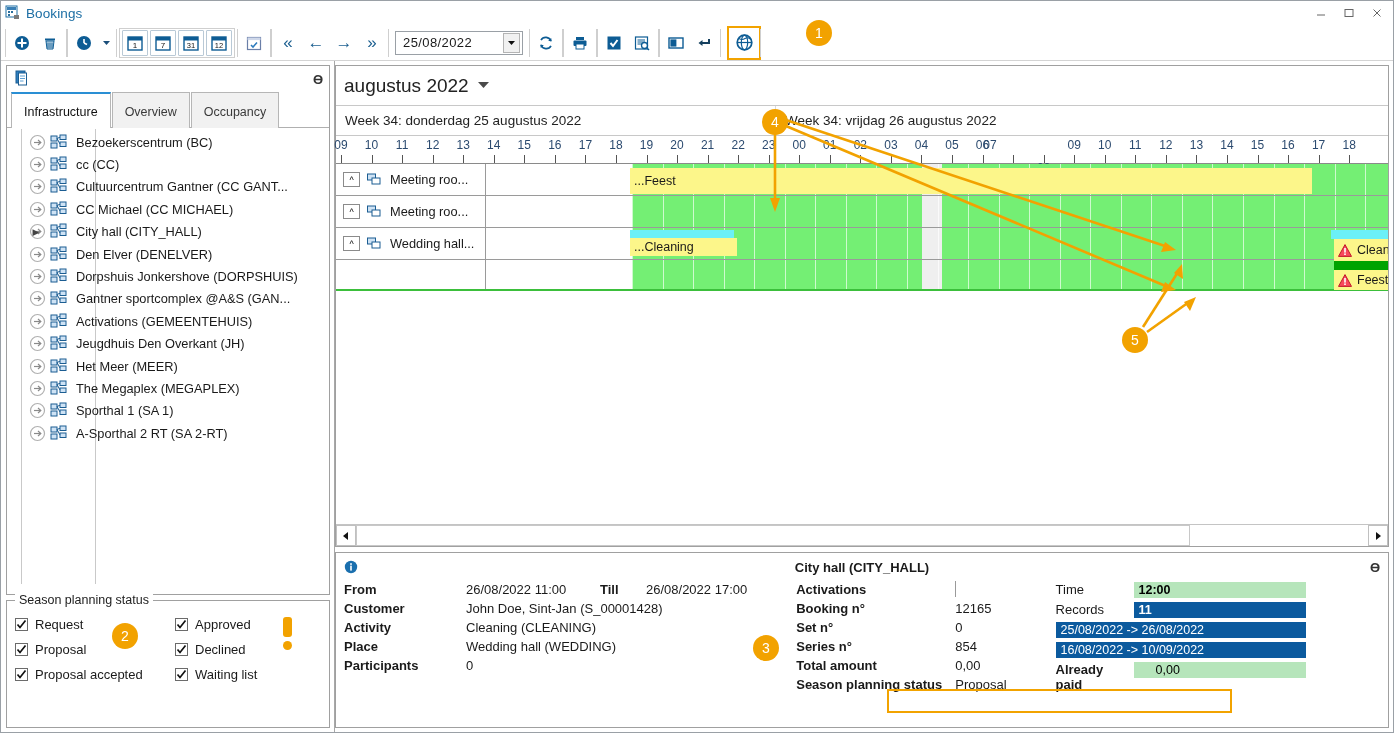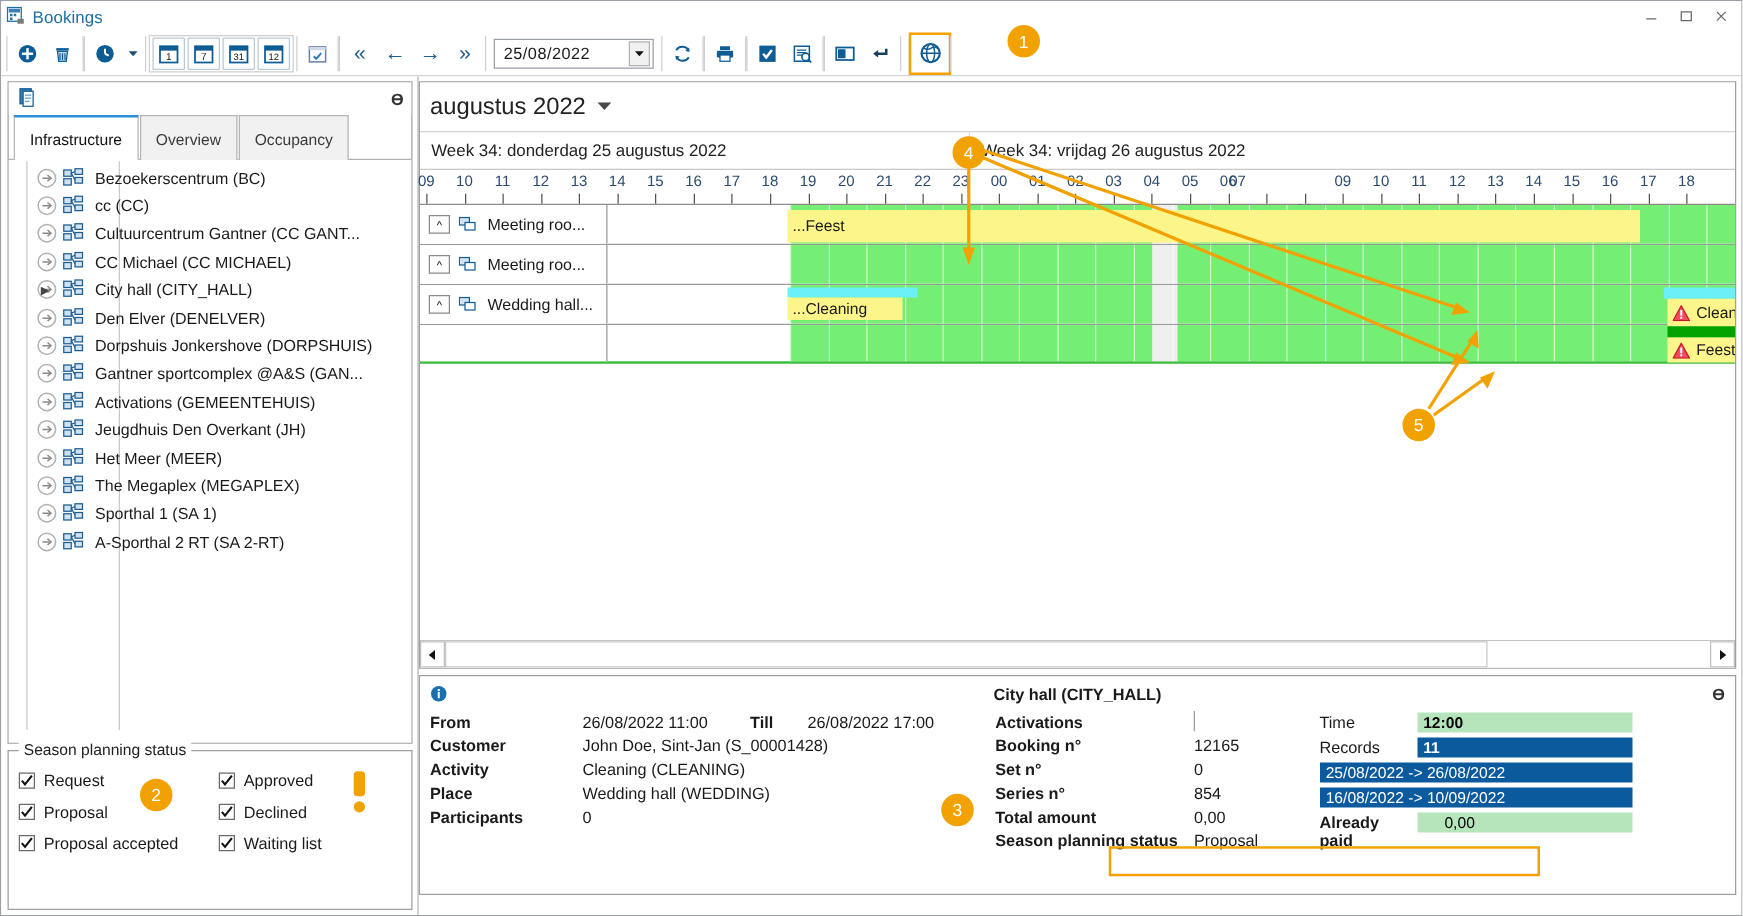--- a/index.html
+++ b/index.html
@@ -125,21 +125,21 @@
   .cbgrid { display:grid; grid-template-columns:160px 1fr; row-gap:10px; margin-top:2px;}
   .cbrow { display:flex; align-items:center; font-size:13px; }
   .cbox {
     width:13px; height:13px; border:1px solid #6b6b6b; background:#fff; margin-right:7px;
     display:flex;align-items:center;justify-content:center; flex:0 0 13px;
   }
   .cbox svg { display:block; }
 
   
   .rightpanel { flex:1; display:flex; flex-direction:column; min-width:0; background:#fff;
-    padding:4px 4px 16px 0;}
+    padding:4px 4px 4px 0;}
   .sched { border:1px solid #a0a0a0; display:flex; flex-direction:column; flex:1; min-height:0;}
   .monthbar {
     height:40px; flex:0 0 40px; display:flex; align-items:center; padding-left:8px;
     border-bottom:1px solid #c8c8c8; background:#fff;
   }
   .monthbar .m { font-size:19px; color:#222; }
   .caret-dn { margin-left:8px; }
   .daybar {
     height:30px; flex:0 0 30px; display:flex; border-bottom:1px solid #c8c8c8; background:#fff;
     position:relative;
@@ -925,21 +925,21 @@
                 <div class="vgrid" style="left: 634.8px; background: rgba(255, 255, 255, 0.65);"></div>
                 <div class="vgrid" style="left: 665.35px; background: rgba(255, 255, 255, 0.65);"></div>
                 <div class="vgrid" style="left: 695.9px; background: rgba(255, 255, 255, 0.65);"></div>
                 <div class="vgrid" style="left: 726.45px; background: rgba(255, 255, 255, 0.65);"></div>
                 <div class="vgrid" style="left: 757px; background: rgba(255, 255, 255, 0.65);"></div>
                 <div class="vgrid" style="left: 787.55px; background: rgba(255, 255, 255, 0.65);"></div>
                 <div class="vgrid" style="left: 818.1px; background: rgba(255, 255, 255, 0.65);"></div>
                 <div class="vgrid" style="left: 848.65px; background: rgba(255, 255, 255, 0.65);"></div>
                 <div class="vgrid" style="left: 879.2px; background: rgba(255, 255, 255, 0.65);"></div>
                 <div class="bk cyanbar" style="left: 144px; top: 2px; width: 104px; height: 8px;"></div>
-                <div class="bk yellow" style="left: 144px; top: 10px; width: 92px; height: 18px;">
+                <div class="bk yellow" style="left: 144px; top: 10px; width: 107px; height: 18px;">
                   <span>...Cleaning</span>
                 </div>
                 <div class="bk cyanbar" style="left: 845px; top: 2px; width: 202px; height: 9px;"></div>
                 <div class="bk yellow" style="left: 848px; top: 11px; width: 196px; height: 22px; z-index: 6;">
                   <span class="warn"><svg width="14" height="13" viewBox="0 0 14 13">
                       <path d="M7 0.6 L13.5 12.4 L0.5 12.4 Z" fill="#f7485c" stroke="#c01a2c" stroke-width="1"></path>
                       <rect x="6.2" y="4" width="1.6" height="4.6" fill="#fff"></rect>
                       <rect x="6.2" y="9.4" width="1.6" height="1.6" fill="#fff"></rect>
                     </svg></span>
                   <span>Cleaning</span>

